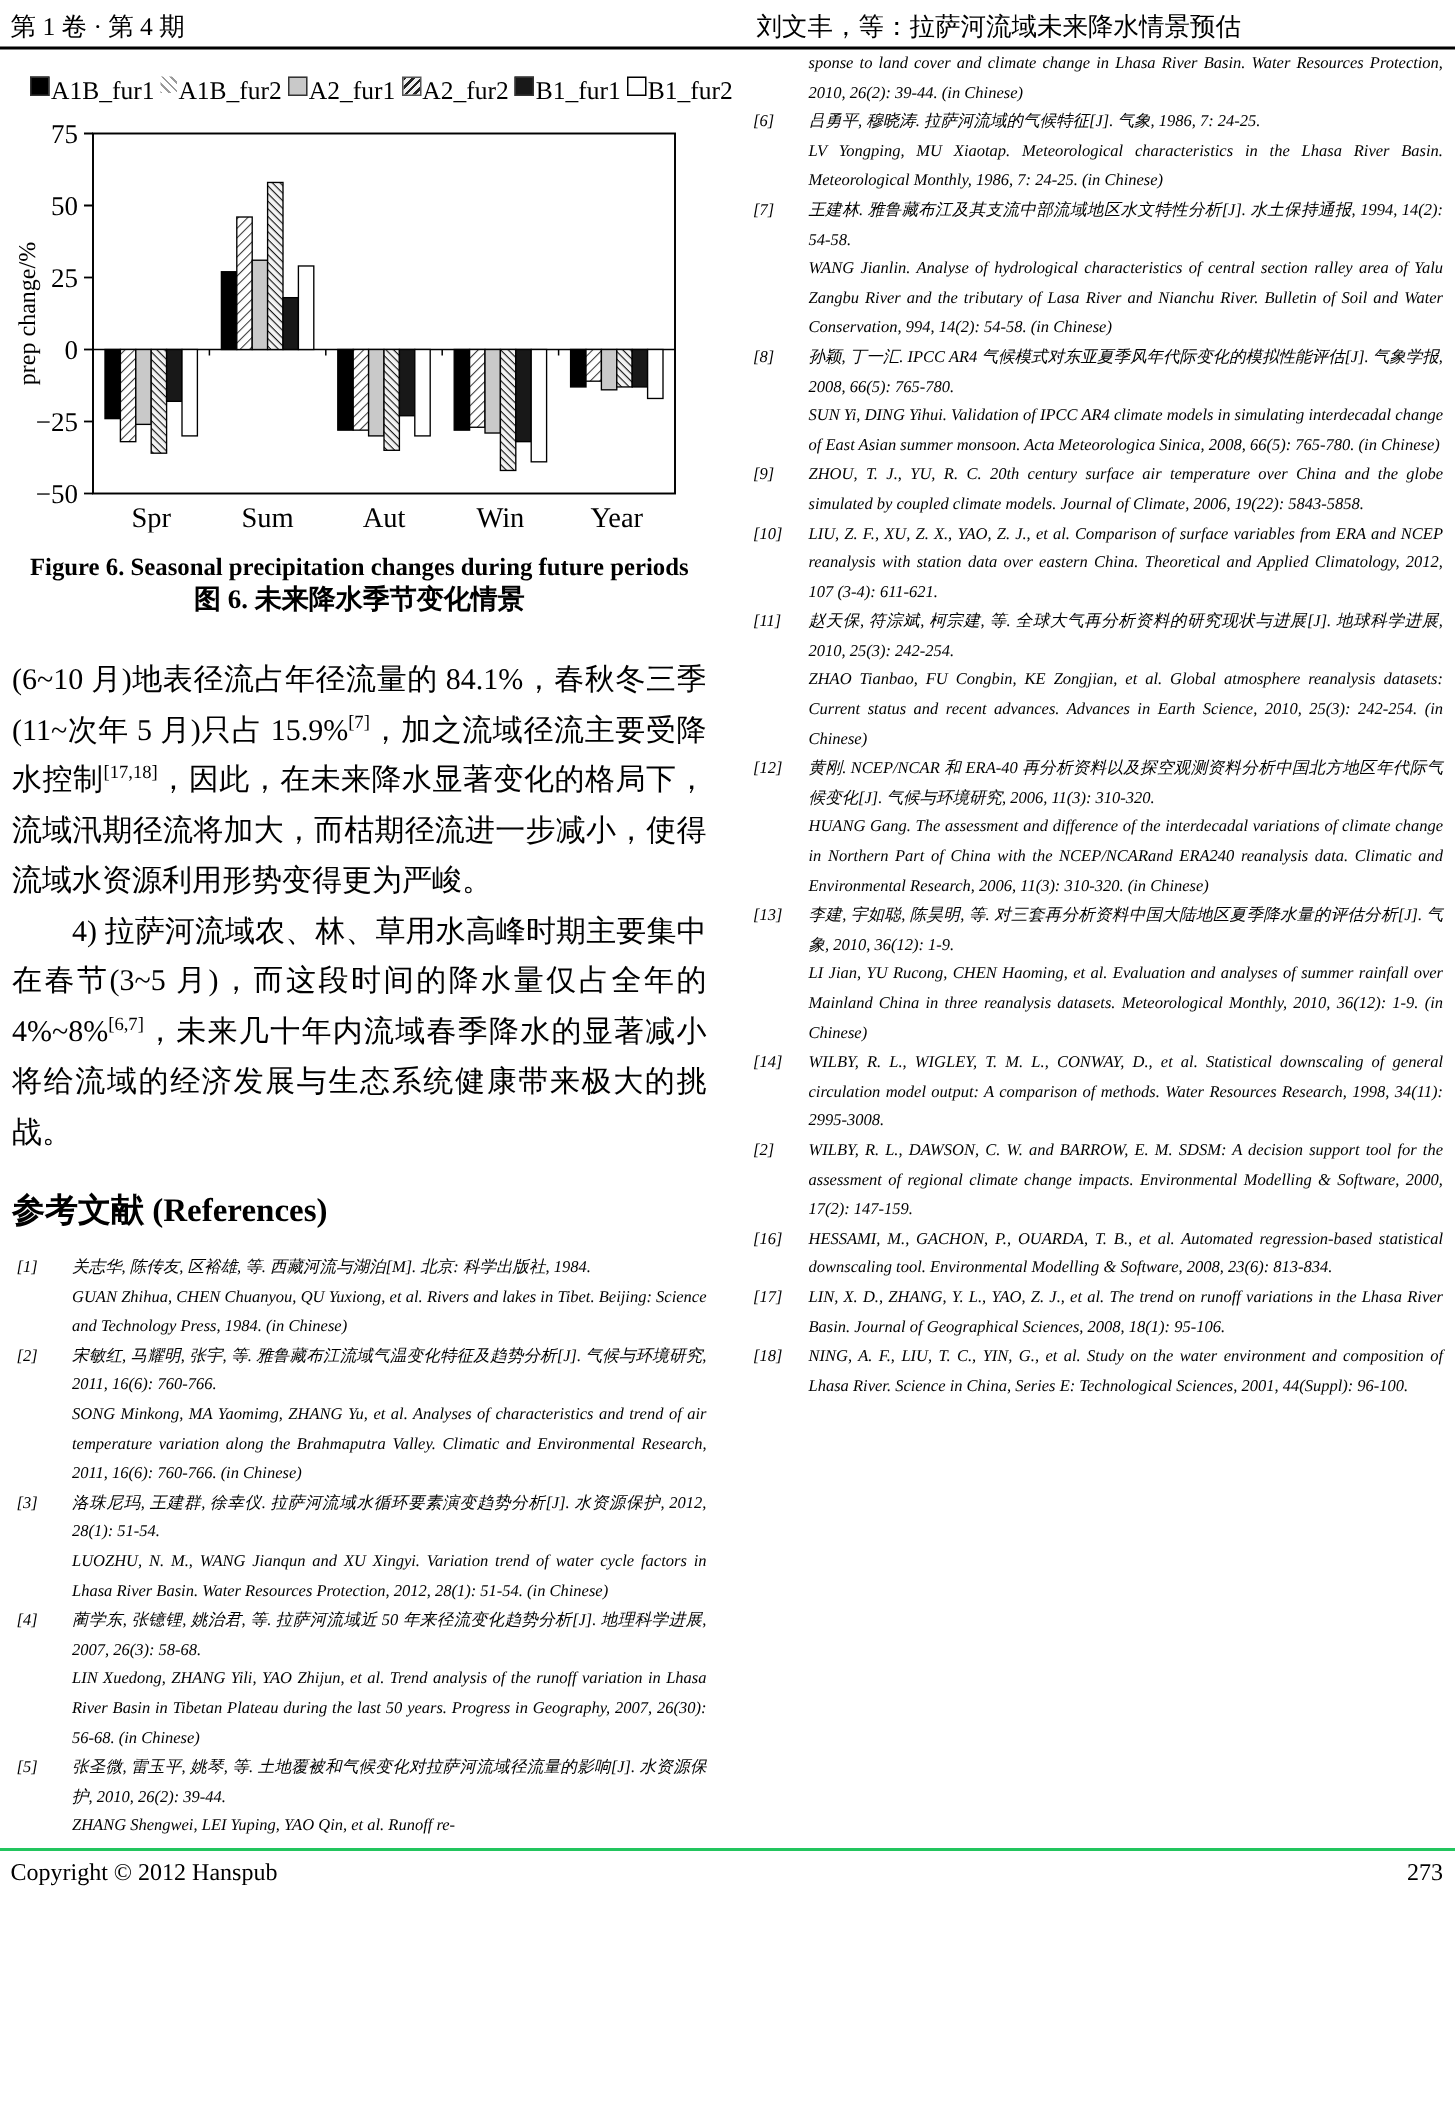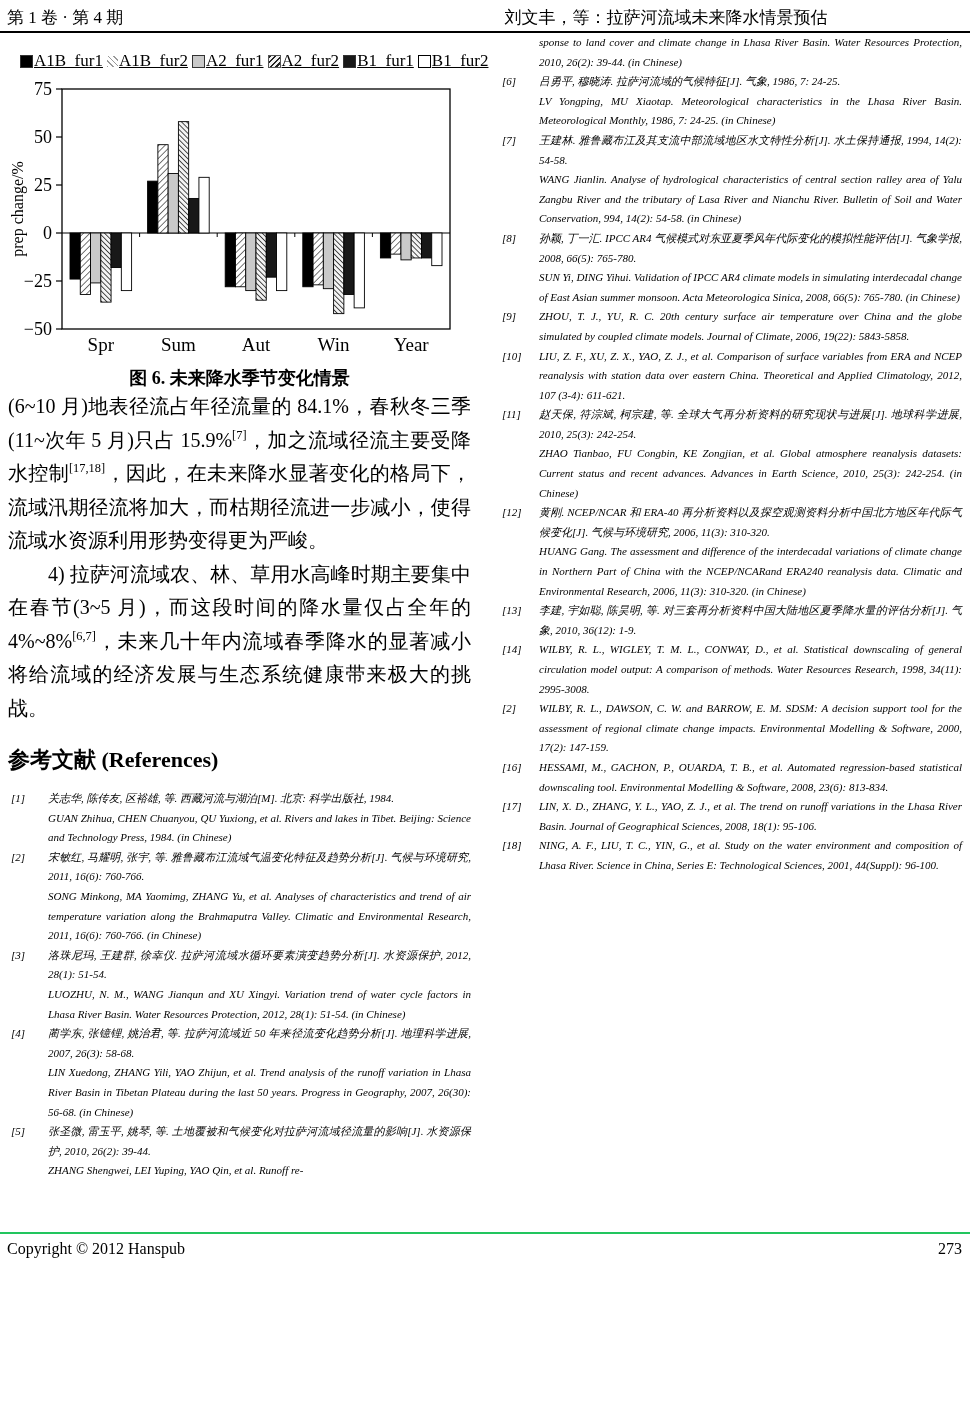--- a/index.html
+++ b/index.html
@@ -27,36 +27,36 @@
     position:absolute;top:33px;left:8px;right:8px;
     display:flex;gap:28px;align-items:flex-start;
   }
   .col{width:463px;}
   
   .figure{margin-top:18px;}
   .legend{
     display:flex;flex-wrap:nowrap;align-items:center;justify-content:flex-start;
     padding-left:12px;gap:1px;font-size:17px;white-space:nowrap;margin-bottom:6px;
   }
-  .legend .item{display:inline-flex;align-items:center;margin-right:3px;text-decoration:underline;}
+  .legend .item{display:inline-flex;align-items:flex-start;margin-right:3px;}
   .legend .mk{width:11px;height:11px;display:inline-block;margin-right:1px;flex:none;}
   .m-black{background:#000;}
   .m-hatch-light{background:repeating-linear-gradient(45deg,#9a9a9a 0,#9a9a9a 1px,#fff 1px,#fff 4px);}
   .m-gray{background:#c9c9c9;}
   .m-hatch-dense{background:repeating-linear-gradient(135deg,#222 0,#222 1.5px,#f0f0f0 1.5px,#f0f0f0 4px);border:1px solid #555;}
   .m-dark{background:#181818;}
   .m-white{background:#fff;border:1px solid #000;}
   .legend .m-black,.legend .m-gray,.legend .m-dark{border:1px solid #333;}
   .chart-wrap{width:463px;text-align:right;}
   .chart-wrap svg{display:block;width:455px;height:278px;margin-left:2px;}
   .caption{margin-top:12px;text-align:center;font-weight:bold;}
   .caption .en{font-size:16.5px;line-height:21px;}
   .caption .zh{font-size:18px;line-height:23px;}
   
-  .bodytext{font-size:20px;line-height:33.5px;text-align:justify;}
+  .bodytext{margin-top:26px;font-size:20px;line-height:33.5px;text-align:justify;}
   .bodytext p{margin:0;}
   .bodytext p.indent{text-indent:2em;}
   .bodytext sup{font-size:0.62em;line-height:0;}
   
   .refs-heading{margin-top:20px;font-size:22px;font-weight:bold;}
   .refs{margin-top:14px;font-size:11px;line-height:19.6px;font-style:italic;}
   .refs.right-col{margin-top:0;}
   .ref{position:relative;padding-left:40px;text-align:justify;}
   .ref .ref-num{position:absolute;left:3px;top:0;}
   .ref .ref-part{display:block;}
@@ -164,20 +164,21 @@
               <rect x="421.7333333333333" y="156" width="10.266666666666666" height="32.639999999999986" fill="#ffffff" stroke="#000" stroke-width="0.9"></rect>
               <text x="90.8" y="274" text-anchor="middle" font-size="19" font-family="&quot;Liberation Serif&quot;,&quot;DejaVu Serif&quot;,serif">Spr</text>
               <text x="168.39999999999998" y="274" text-anchor="middle" font-size="19" font-family="&quot;Liberation Serif&quot;,&quot;DejaVu Serif&quot;,serif">Sum</text>
               <text x="246" y="274" text-anchor="middle" font-size="19" font-family="&quot;Liberation Serif&quot;,&quot;DejaVu Serif&quot;,serif">Aut</text>
               <text x="323.59999999999997" y="274" text-anchor="middle" font-size="19" font-family="&quot;Liberation Serif&quot;,&quot;DejaVu Serif&quot;,serif">Win</text>
               <text x="401.2" y="274" text-anchor="middle" font-size="19" font-family="&quot;Liberation Serif&quot;,&quot;DejaVu Serif&quot;,serif">Year</text>
               <text x="13" y="132" text-anchor="middle" font-size="16" font-family="&quot;Liberation Serif&quot;,&quot;DejaVu Serif&quot;,serif" transform="rotate(-90 13 132)">prep change/%</text>
             </svg>
         </div>
         <div class="caption">
+          <div class="en">Figure 6. Seasonal precipitation changes during future periods</div>
           <div class="zh">图 6.  未来降水季节变化情景</div>
         </div>
       </div>
 
       <div class="bodytext">
         <p id="para1">(6~10 月)地表径流占年径流量的 84.1%，春秋冬三季(11~次年 5 月)只占 15.9%<sup>[7]</sup>，加之流域径流主要受降水控制<sup>[17,18]</sup>，因此，在未来降水显著变化的格局下，流域汛期径流将加大，而枯期径流进一步减小，使得流域水资源利用形势变得更为严峻。</p>
         <p id="para2" class="indent">4) 拉萨河流域农、林、草用水高峰时期主要集中在春节(3~5 月)，而这段时间的降水量仅占全年的 4%~8%<sup>[6,7]</sup>，未来几十年内流域春季降水的显著减小将给流域的经济发展与生态系统健康带来极大的挑战。</p>
       </div>
 
       <div class="refs-heading">参考文献  (References)</div>
@@ -245,20 +246,21 @@
             <div class="ref-part">ZHAO Tianbao, FU Congbin, KE Zongjian, et al. Global atmosphere reanalysis datasets: Current status and recent advances. Advances in Earth Science, 2010, 25(3): 242-254. (in Chinese)</div>
           </div>
           <div class="ref">
             <span class="ref-num">[12]</span>
             <div class="ref-part">黄刚. NCEP/NCAR 和 ERA-40 再分析资料以及探空观测资料分析中国北方地区年代际气候变化[J]. 气候与环境研究, 2006, 11(3): 310-320.</div>
             <div class="ref-part">HUANG Gang. The assessment and difference of the interdecadal variations of climate change in Northern Part of China with the NCEP/NCARand ERA240 reanalysis data. Climatic and Environmental Research, 2006, 11(3): 310-320. (in Chinese)</div>
           </div>
           <div class="ref">
             <span class="ref-num">[13]</span>
             <div class="ref-part">李建, 宇如聪, 陈昊明, 等. 对三套再分析资料中国大陆地区夏季降水量的评估分析[J]. 气象, 2010, 36(12): 1-9.</div>
+            <div class="ref-part">LI Jian, YU Rucong, CHEN Haoming, et al. Evaluation and analyses of summer rainfall over Mainland China in three reanalysis datasets. Meteorological Monthly, 2010, 36(12): 1-9. (in Chinese)</div>
           </div>
           <div class="ref">
             <span class="ref-num">[14]</span>
             <div class="ref-part">WILBY, R. L., WIGLEY, T. M. L., CONWAY, D., et al. Statistical downscaling of general circulation model output: A comparison of methods. Water Resources Research, 1998, 34(11): 2995-3008.</div>
           </div>
           <div class="ref">
             <span class="ref-num">[2]</span>
             <div class="ref-part">WILBY, R. L., DAWSON, C. W. and BARROW, E. M. SDSM: A decision support tool for the assessment of regional climate change impacts. Environmental Modelling &amp; Software, 2000, 17(2): 147-159.</div>
           </div>
           <div class="ref">

